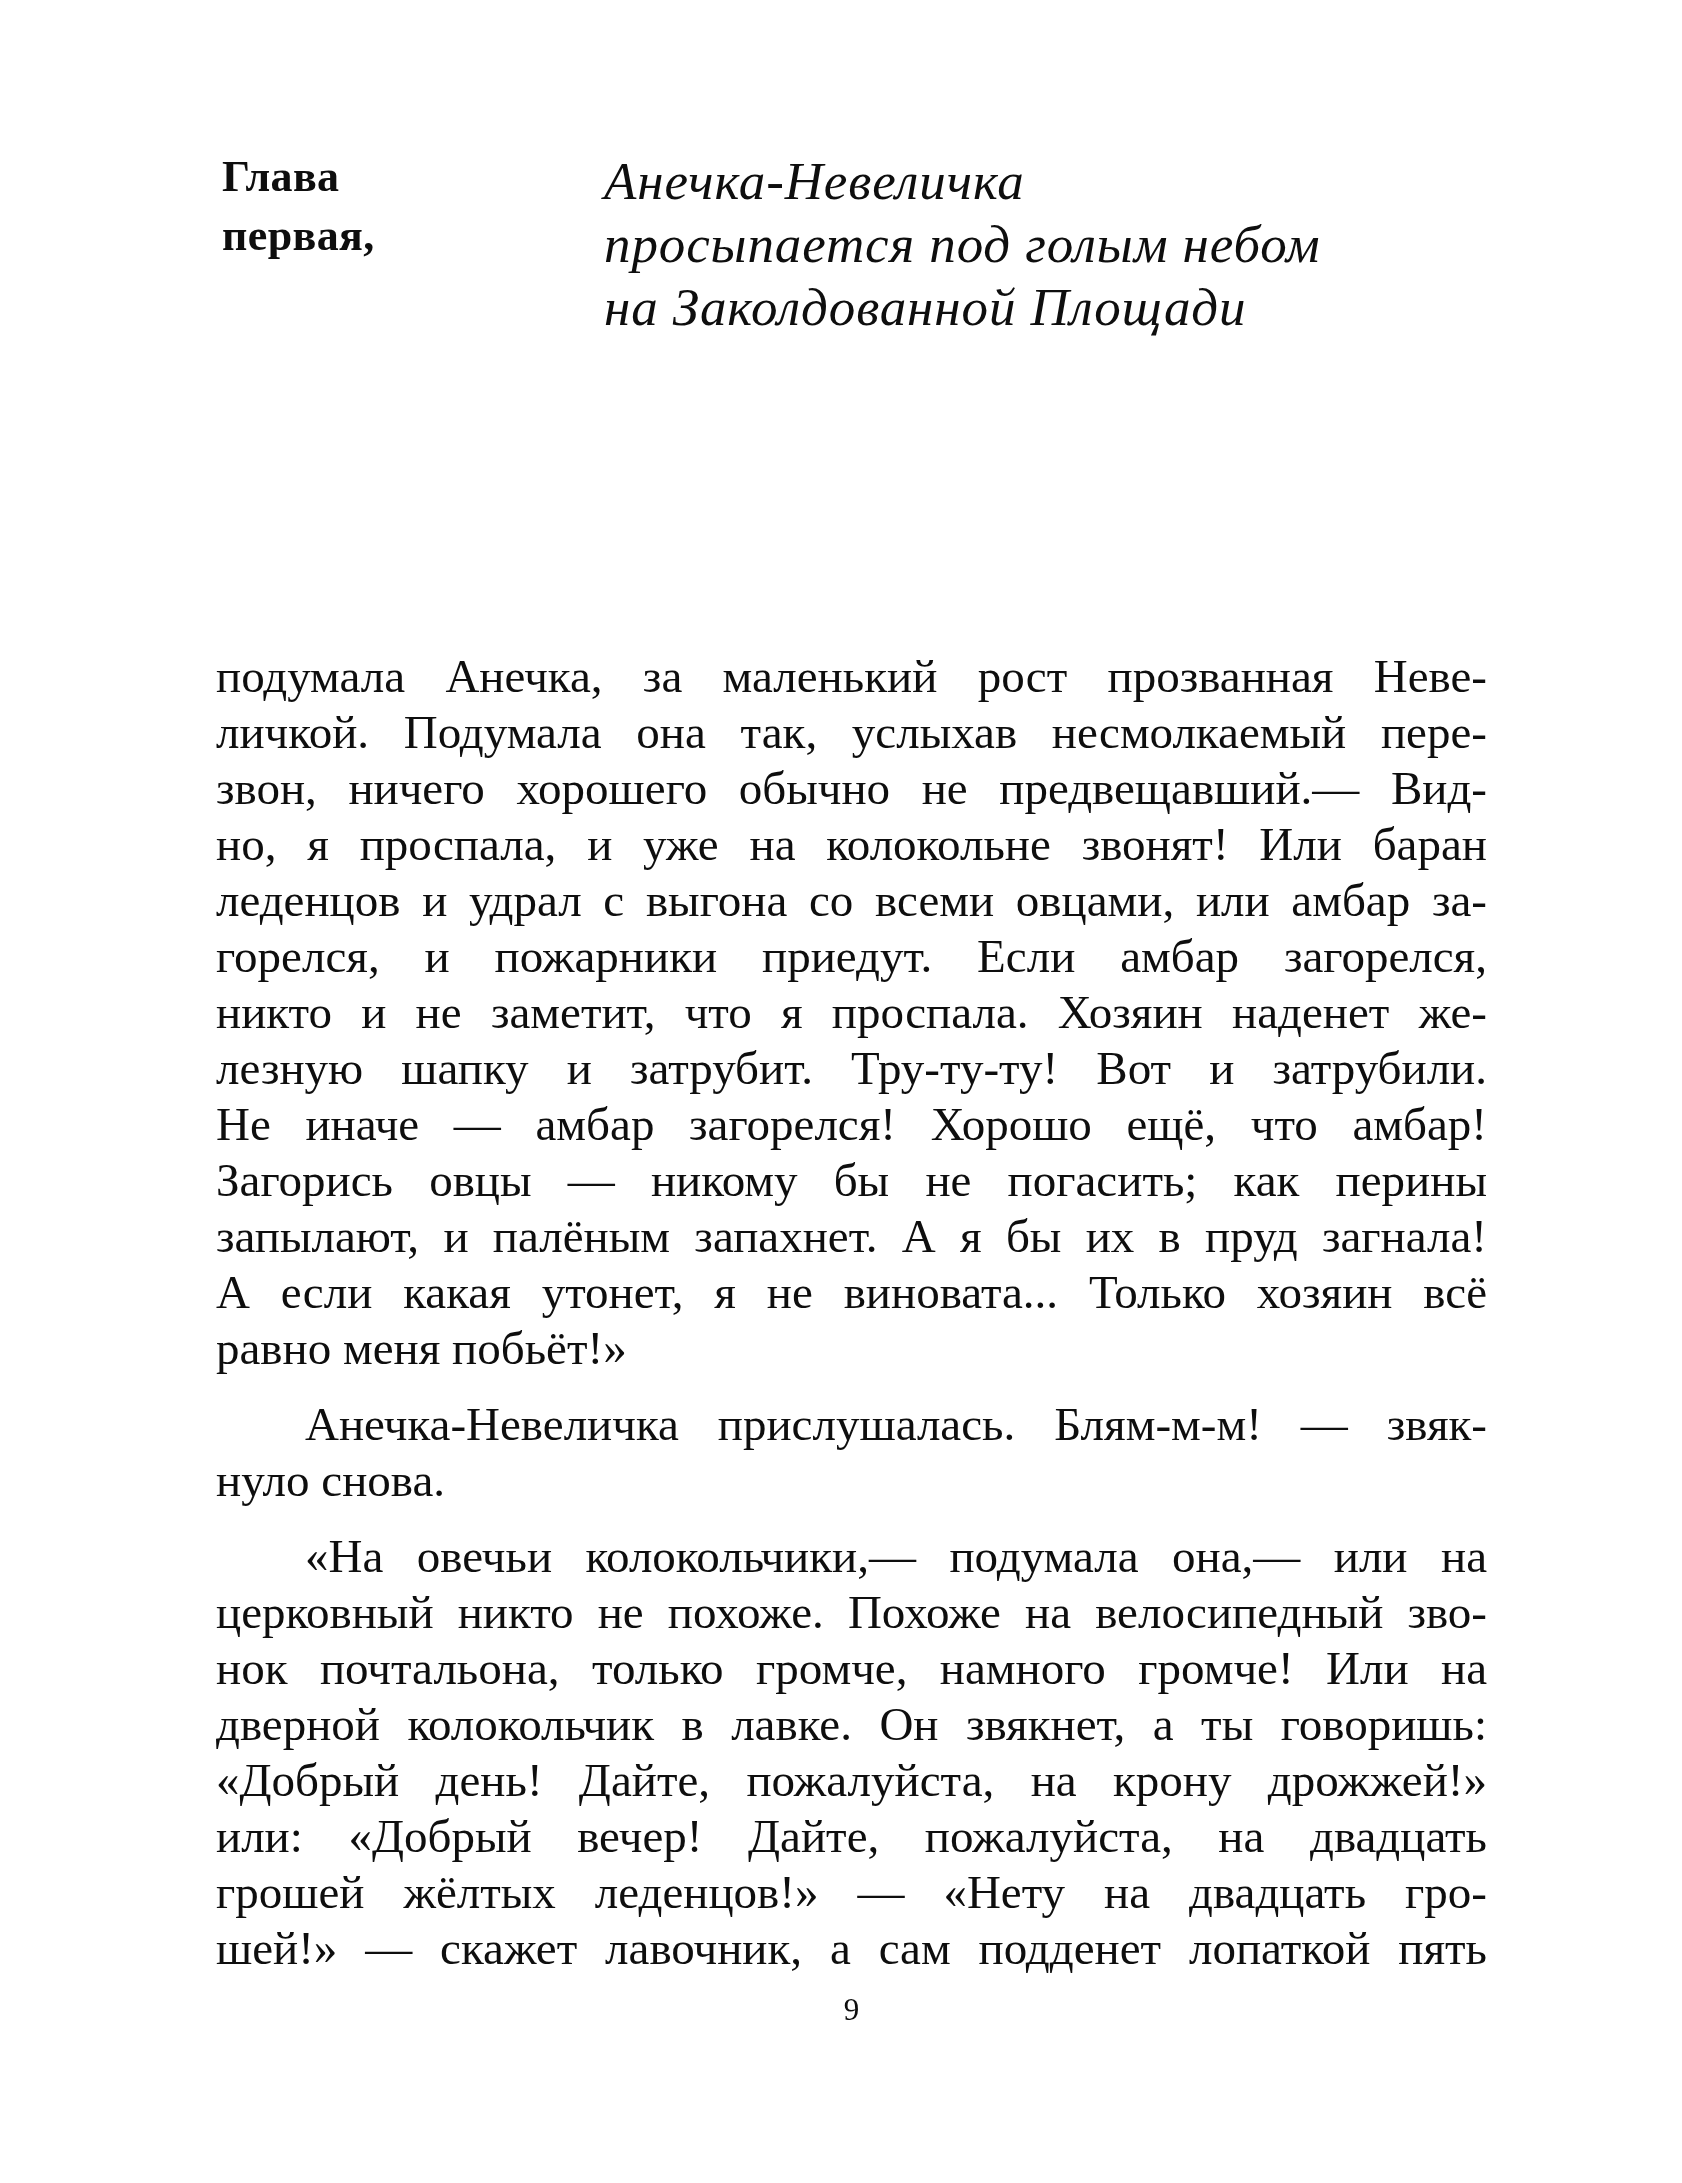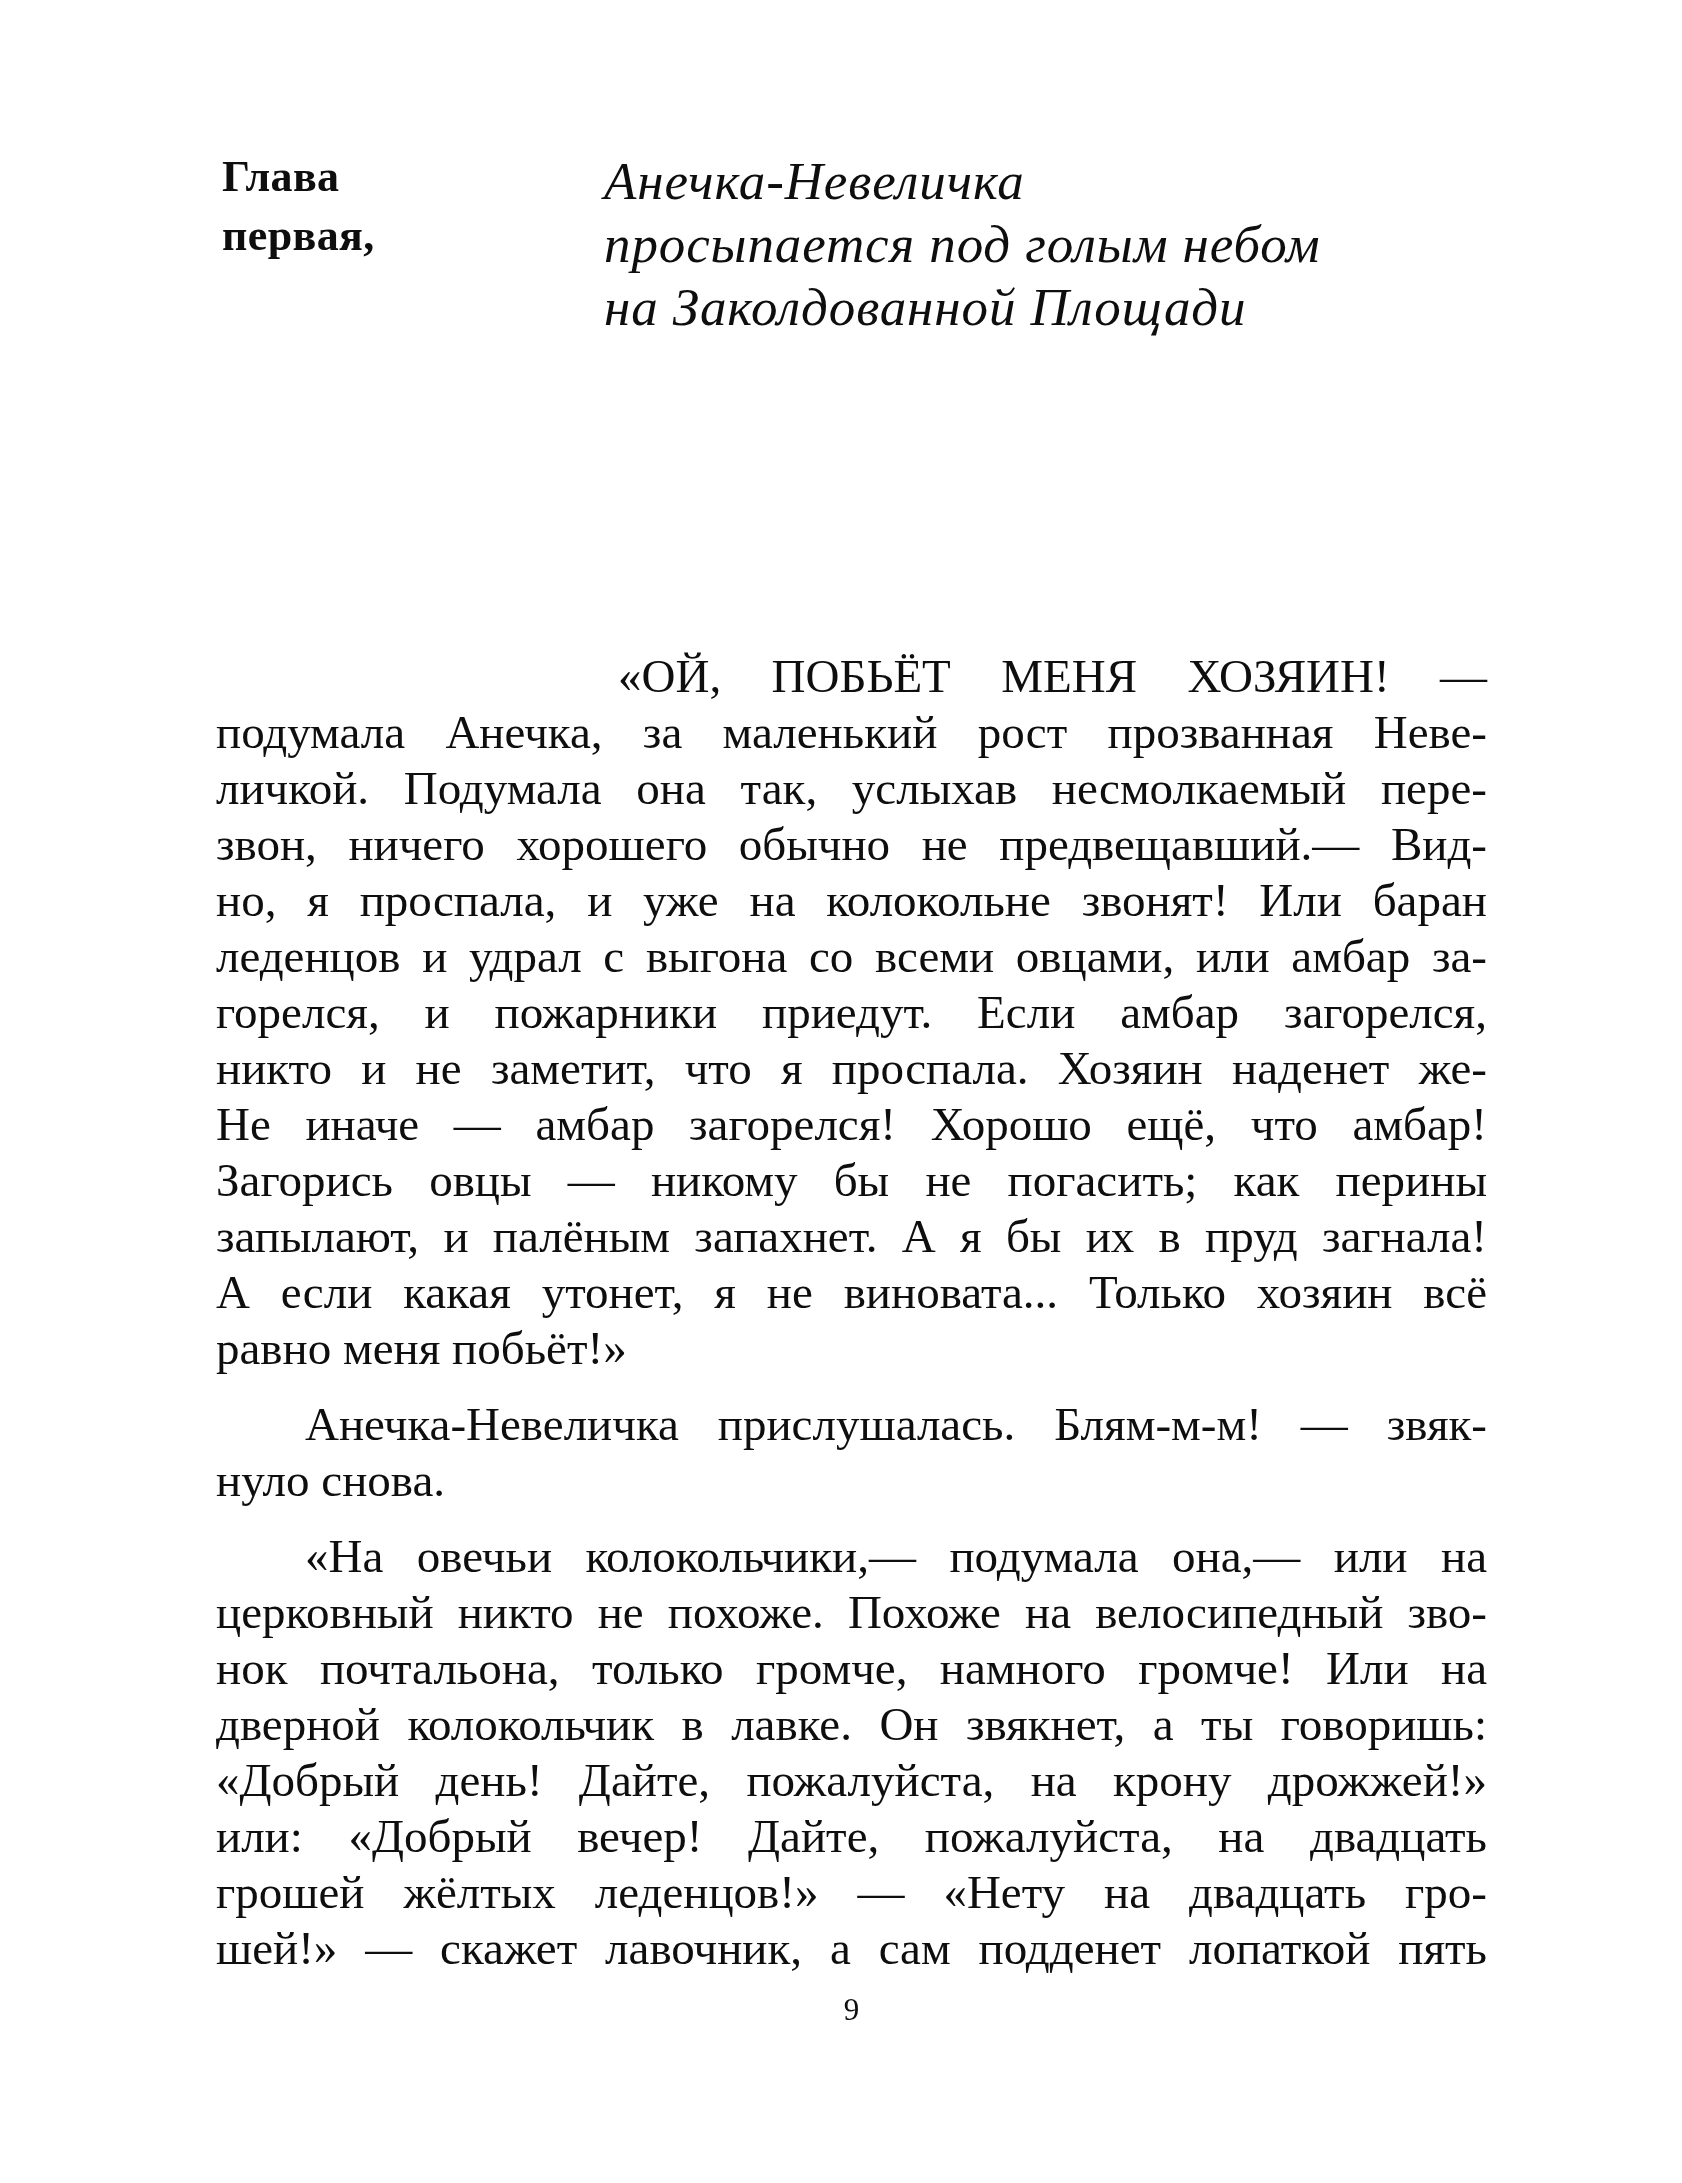--- a/index.html
+++ b/index.html
@@ -85,28 +85,28 @@
 
   <div class="chapter-subtitle">
 
       <div class="subtitle-line">Анечка-Невеличка</div>
       <div class="subtitle-line">просыпается под голым небом</div>
       <div class="subtitle-line">на Заколдованной Площади</div>
     </div>
 
   <div class="body-text">
 
-  <div class="text-line indent-first">«ОЙ, ПОБЬЁТ МЕНЯ ХОЗЯИН! —</div>
       <div class="text-line">подумала Анечка, за маленький рост прозванная Неве-</div>
       <div class="text-line">личкой. Подумала она так, услыхав несмолкаемый пере-</div>
       <div class="text-line">звон, ничего хорошего обычно не предвещавший.— Вид-</div>
       <div class="text-line">но, я проспала, и уже на колокольне звонят! Или баран</div>
       <div class="text-line">леденцов и удрал с выгона со всеми овцами, или амбар за-</div>
       <div class="text-line">горелся, и пожарники приедут. Если амбар загорелся,</div>
       <div class="text-line">никто и не заметит, что я проспала. Хозяин наденет же-</div>
+      <div class="text-line">лезную шапку и затрубит. Тру-ту-ту! Вот и затрубили.</div>
       <div class="text-line">Не иначе — амбар загорелся! Хорошо ещё, что амбар!</div>
       <div class="text-line">Загорись овцы — никому бы не погасить; как перины</div>
       <div class="text-line">запылают, и палёным запахнет. А я бы их в пруд загнала!</div>
       <div class="text-line">А если какая утонет, я не виновата... Только хозяин всё</div>
       <div class="text-line no-justify">равно меня побьёт!»</div>
       <div class="text-line indent-para">Анечка-Невеличка прислушалась. Блям-м-м! — звяк-</div>
       <div class="text-line no-justify">нуло снова.</div>
       <div class="text-line indent-para">«На овечьи колокольчики,— подумала она,— или на</div>
       <div class="text-line">церковный никто не похоже. Похоже на велосипедный зво-</div>
       <div class="text-line">нок почтальона, только громче, намного громче! Или на</div>

